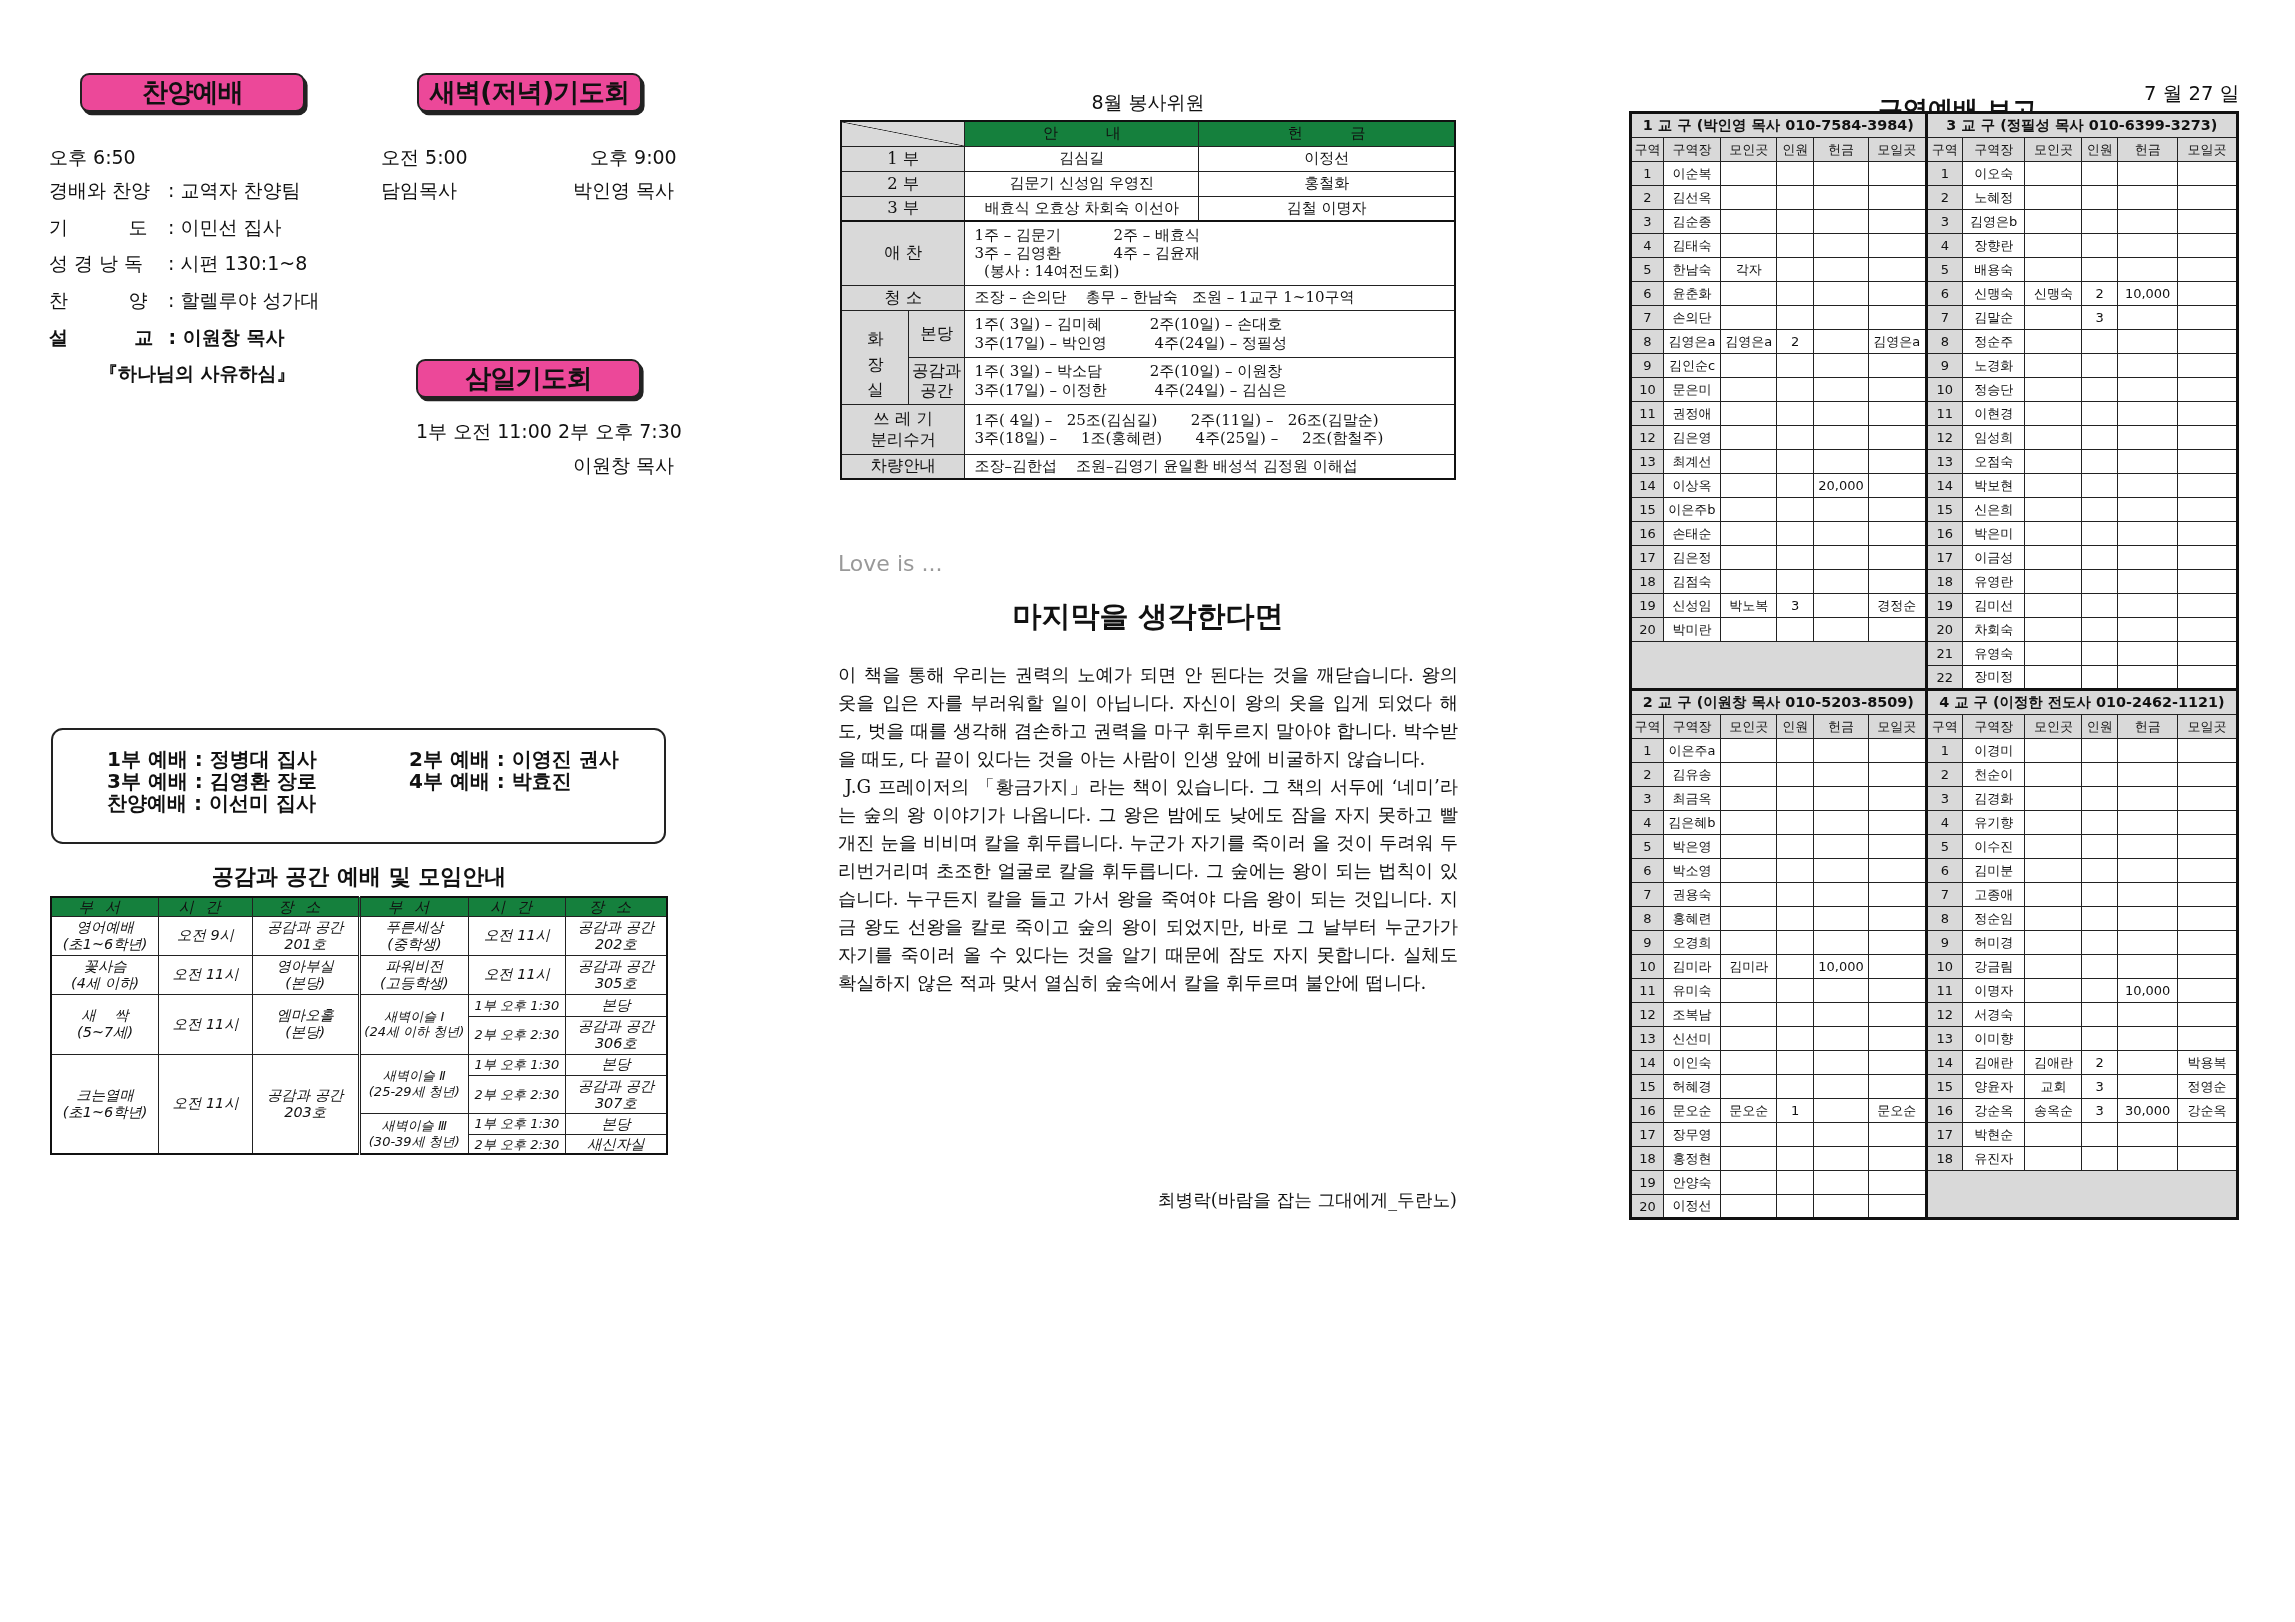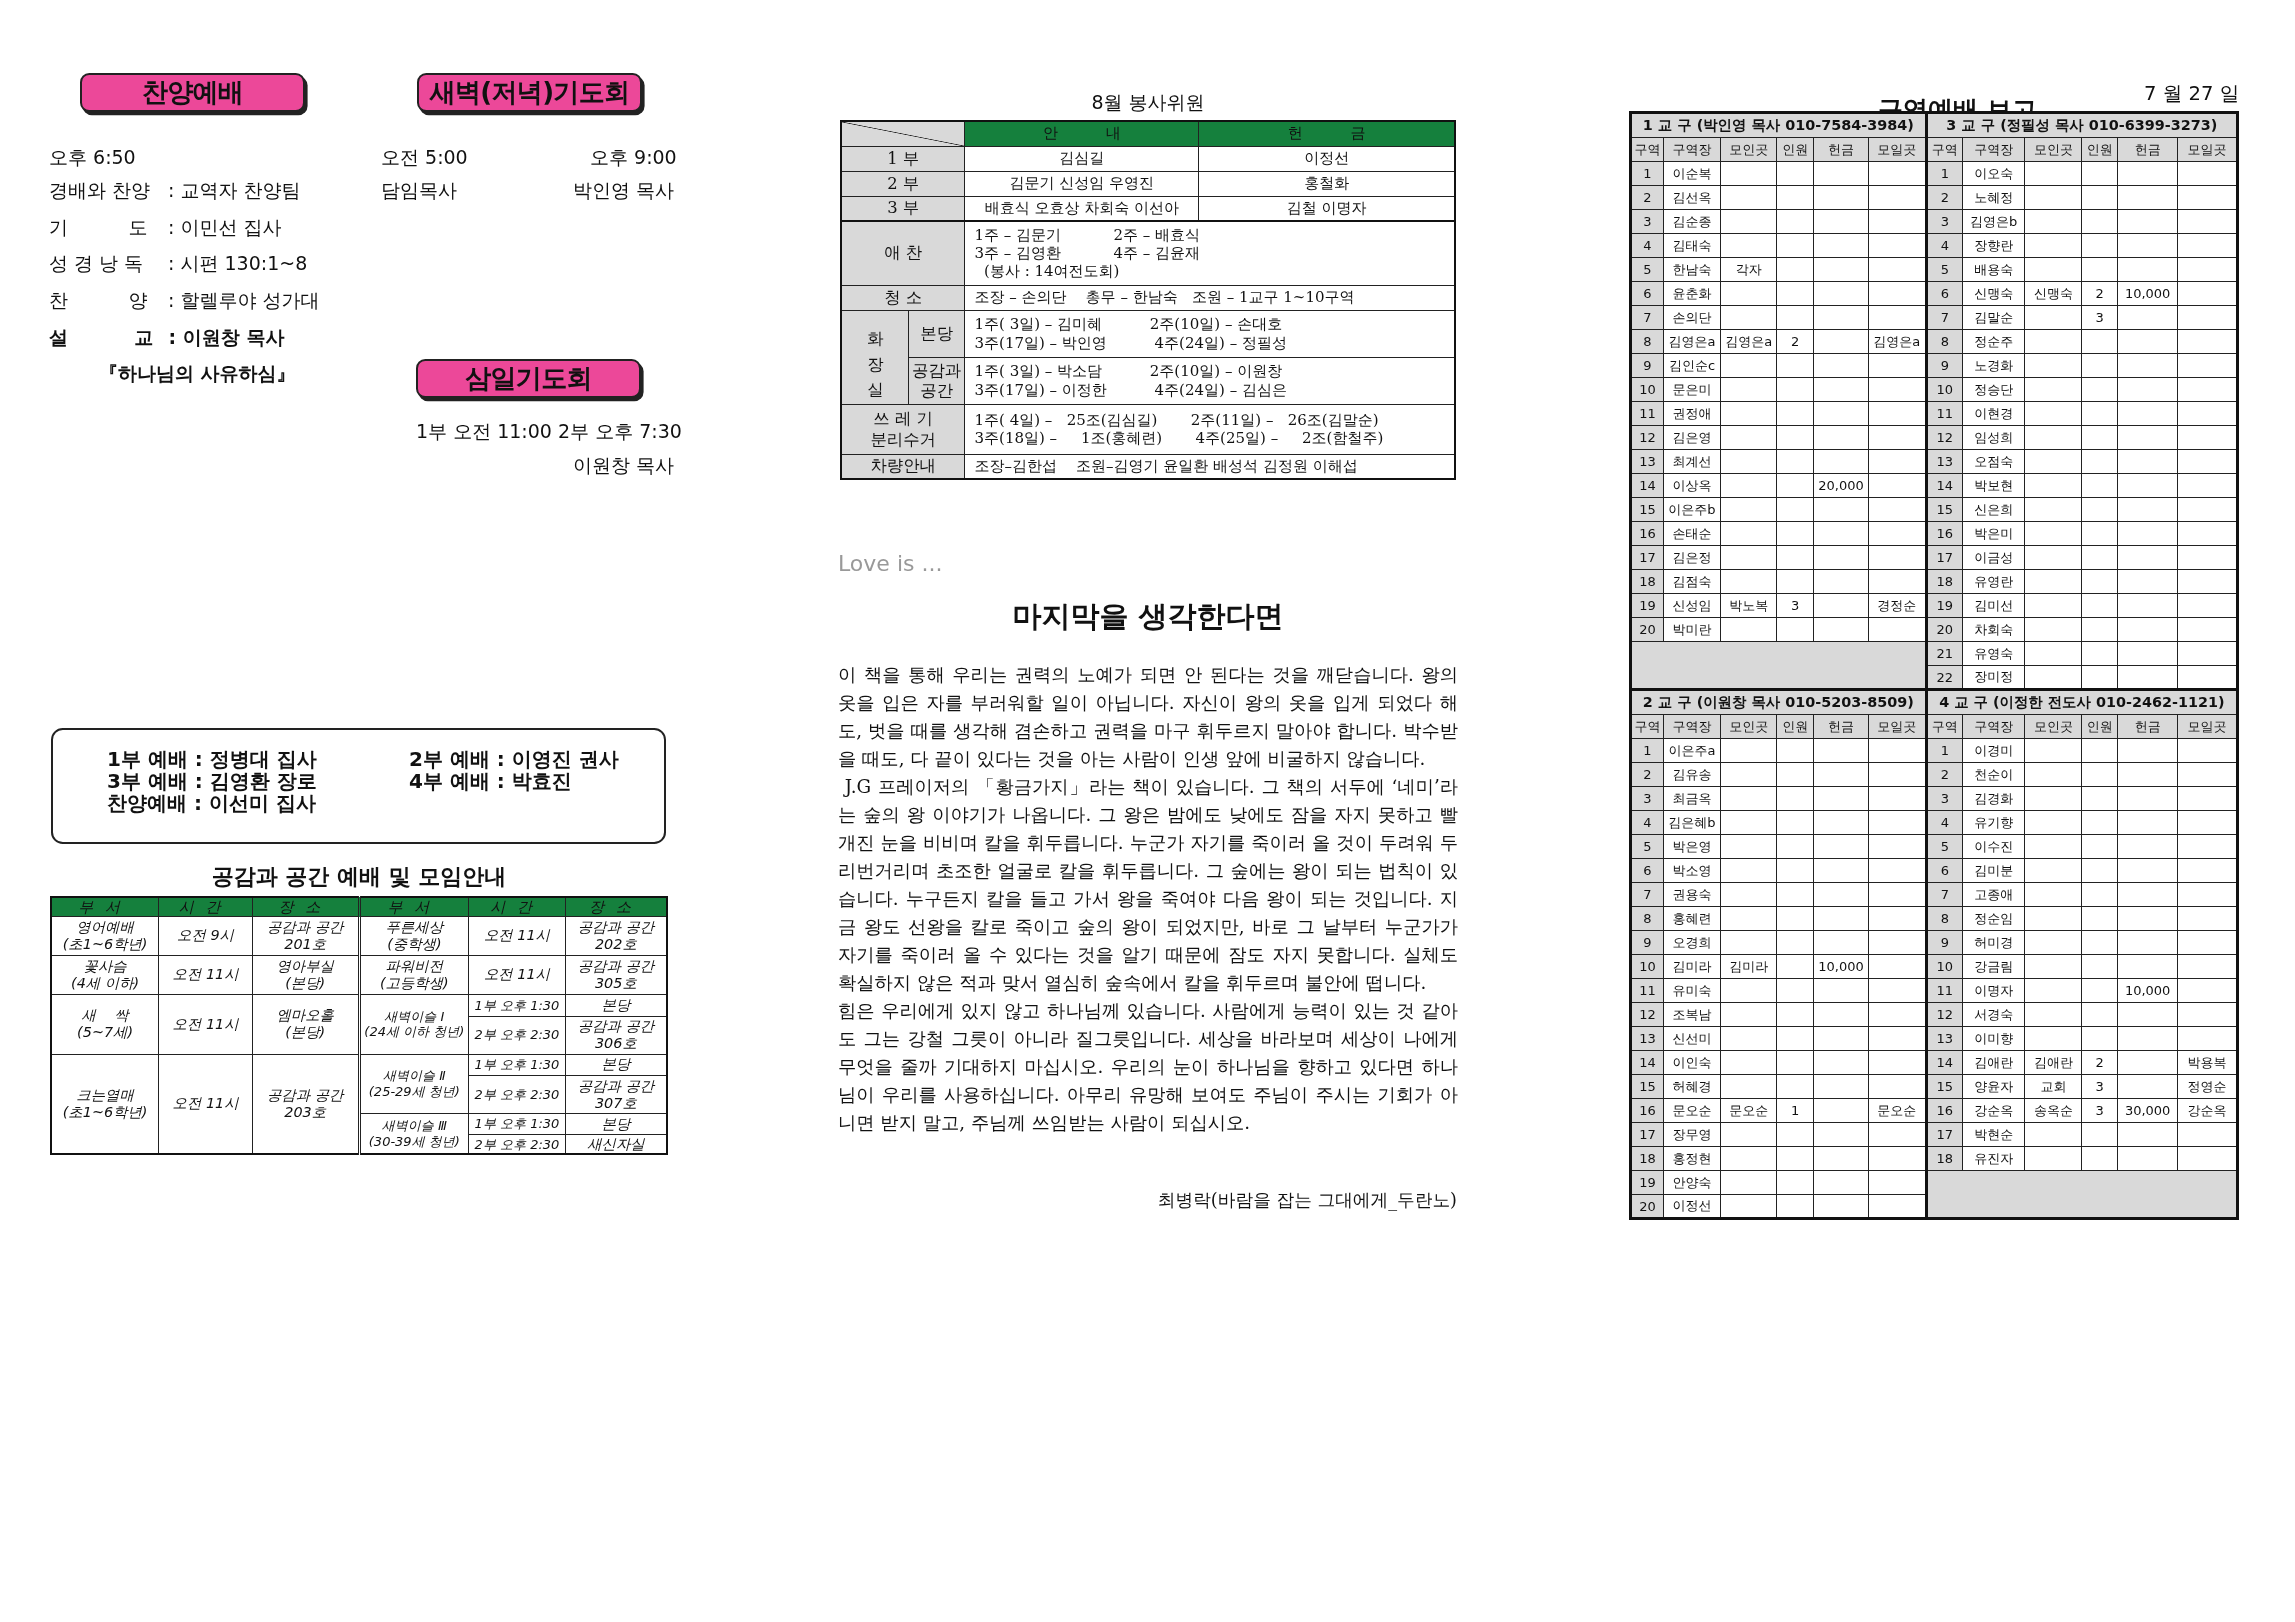--- a/index.html
+++ b/index.html
@@ -281,21 +281,20 @@
         <td class="left" colspan="2" style="white-space:pre">조장–김한섭    조원–김영기 윤일환 배성석 김정원 이해섭</td>
       </tr>
 </tbody>
   </table>
 
 <div class="love">Love is ...</div>
 <div class="art-title">마지막을 생각한다면</div>
 <div class="art-body">
   <p>이 책을 통해 우리는 권력의 노예가 되면 안 된다는 것을 깨닫습니다. 왕의 옷을 입은 자를 부러워할 일이 아닙니다. 자신이 왕의 옷을 입게 되었다 해도, 벗을 때를 생각해 겸손하고 권력을 마구 휘두르지 말아야 합니다. 박수받을 때도, 다 끝이 있다는 것을 아는 사람이 인생 앞에 비굴하지 않습니다.</p>
   <p style="white-space:pre-wrap"> J.G 프레이저의 「황금가지」라는 책이 있습니다. 그 책의 서두에 ‘네미’라는 숲의 왕 이야기가 나옵니다. 그 왕은 밤에도 낮에도 잠을 자지 못하고 빨개진 눈을 비비며 칼을 휘두릅니다. 누군가 자기를 죽이러 올 것이 두려워 두리번거리며 초조한 얼굴로 칼을 휘두릅니다. 그 숲에는 왕이 되는 법칙이 있습니다. 누구든지 칼을 들고 가서 왕을 죽여야 다음 왕이 되는 것입니다. 지금 왕도 선왕을 칼로 죽이고 숲의 왕이 되었지만, 바로 그 날부터 누군가가 자기를 죽이러 올 수 있다는 것을 알기 때문에 잠도 자지 못합니다. 실체도 확실하지 않은 적과 맞서 열심히 숲속에서 칼을 휘두르며 불안에 떱니다.</p>
-  <p>힘은 우리에게 있지 않고 하나님께 있습니다. 사람에게 능력이 있는 것 같아도 그는 강철 그릇이 아니라 질그릇입니다. 세상을 바라보며 세상이 나에게 무엇을 줄까 기대하지 마십시오. 우리의 눈이 하나님을 향하고 있다면 하나님이 우리를 사용하십니다. 아무리 유망해 보여도 주님이 주시는 기회가 아니면 받지 말고, 주님께 쓰임받는 사람이 되십시오.</p>
 </div>
 <div class="art-src">최병락(바람을 잡는 그대에게_두란노)</div>
 
 <div class="rep-title">구역예배 보고</div>
 <div class="rep-date">7 월 27 일</div>
 
 <table id="dist">
   <colgroup>
     <col style="width:18.3px">
       <col style="width:29px">

